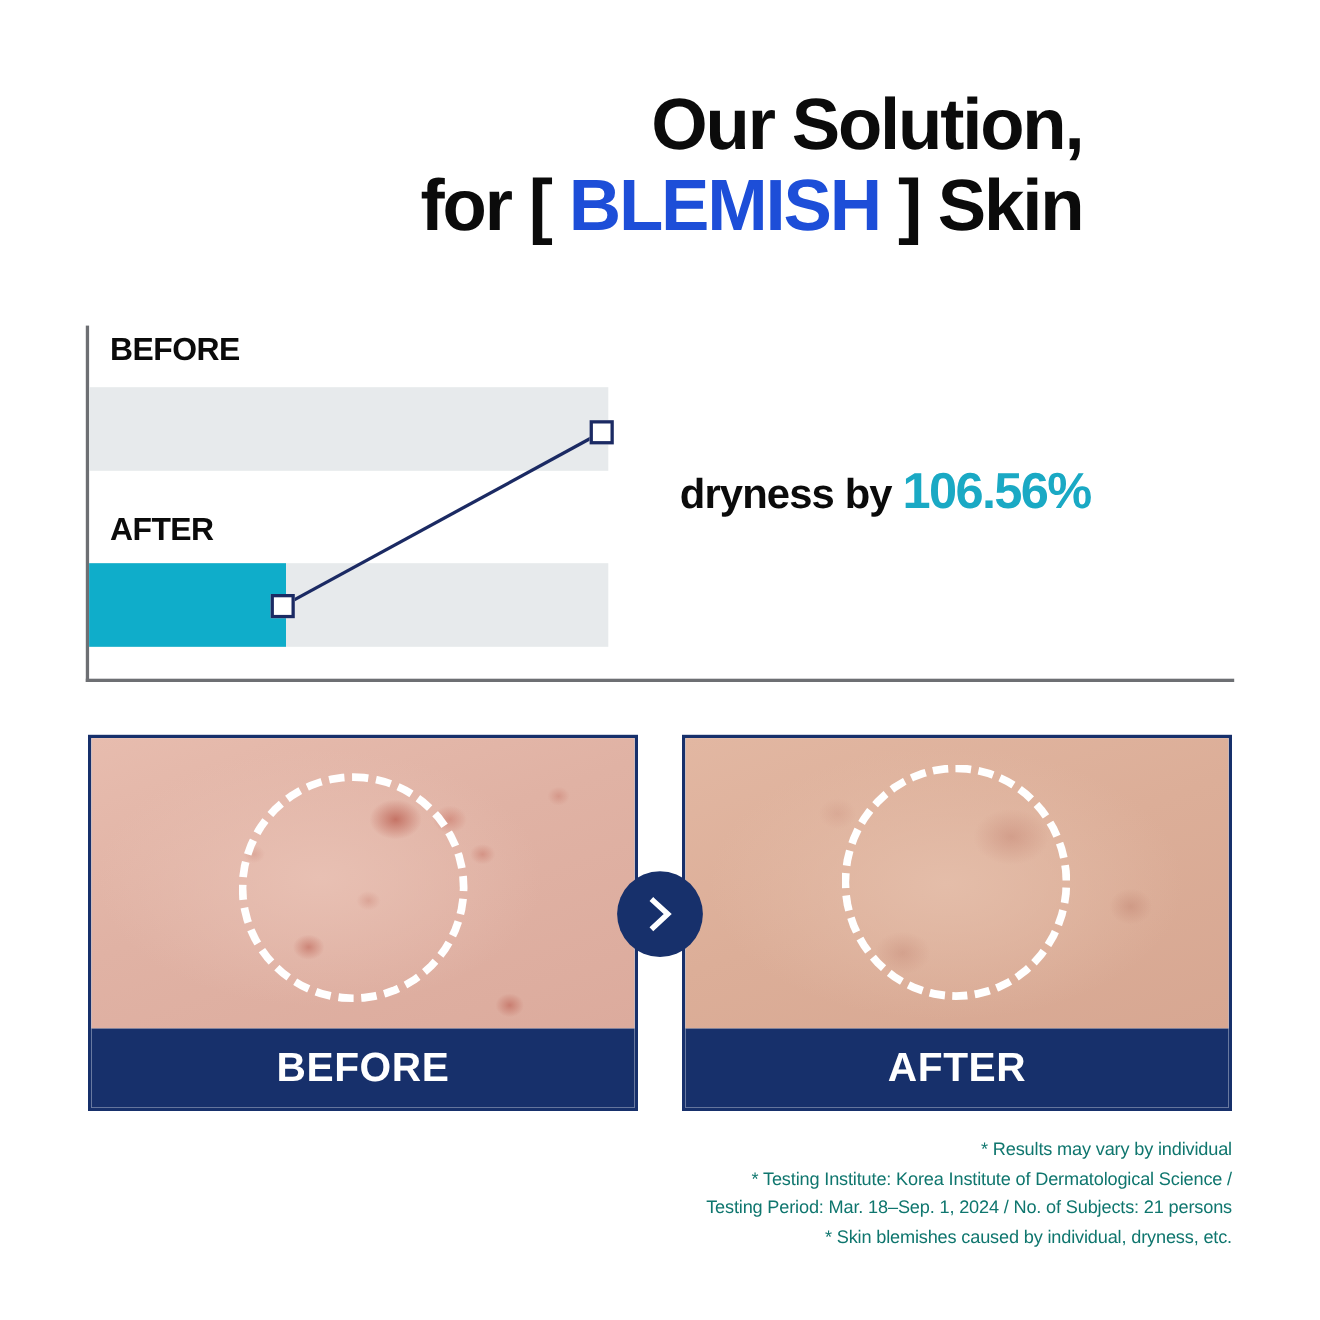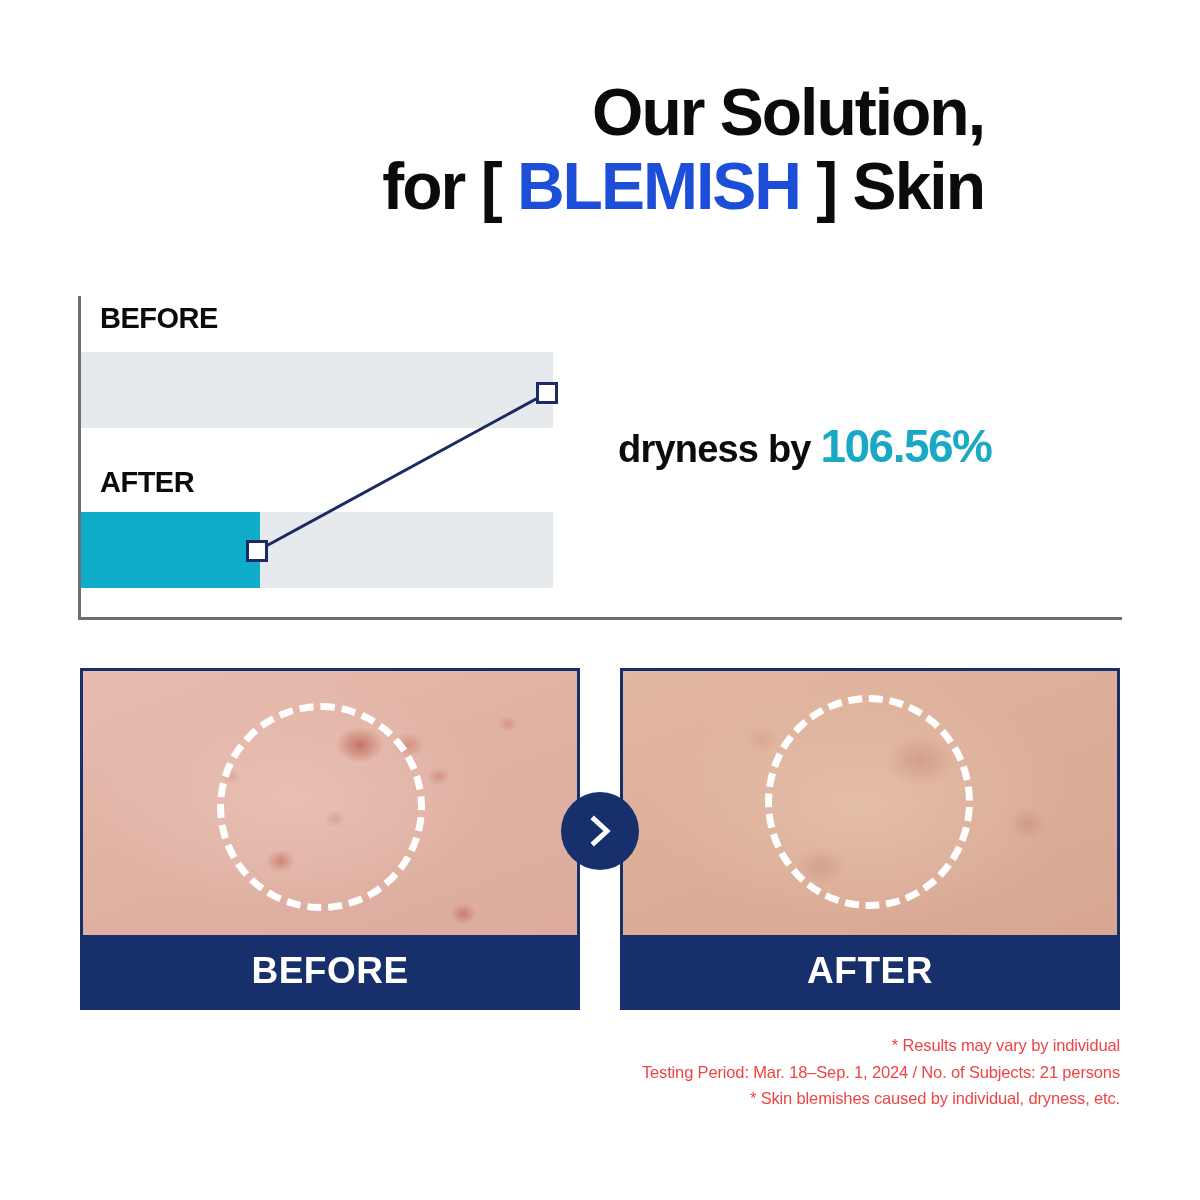--- a/index.html
+++ b/index.html
@@ -199,21 +199,21 @@
 
   
   .footnotes {
     position: absolute;
     right: 80px;
     top: 1032px;
     width: 780px;
     text-align: right;
     font-size: 16.5px;
     line-height: 1.62;
-    color: #ef4444;
+    color: #0f766e;
     letter-spacing: -0.15px;
   }
   .footnotes div { white-space: pre; }
 </style>
 </head>
 <body>
 
 <div class="headline">
   <span class="line">Our Solution,</span>
   <span class="line"><span>for [ </span><span class="accent-teal">BLEMISH</span><span> ] Skin</span></span>
@@ -256,15 +256,16 @@
 </div>
 
 <div class="arrow-badge">
   <svg width="30" height="34" viewBox="0 0 30 34" aria-hidden="true">
     <polyline points="9,5 22,17 9,29" fill="none" stroke="#ffffff" stroke-width="5" stroke-linecap="square" stroke-linejoin="miter"></polyline>
   </svg>
 </div>
 
 <div class="footnotes">
   <div>* Results may vary by individual</div>
+  <div>* Testing Institute: Korea Institute of Dermatological Science /</div>
   <div>Testing Period: Mar. 18–Sep. 1, 2024 / No. of Subjects: 21 persons</div>
   <div>* Skin blemishes caused by individual, dryness, etc.</div>
 </div>
 
 </body></html>

